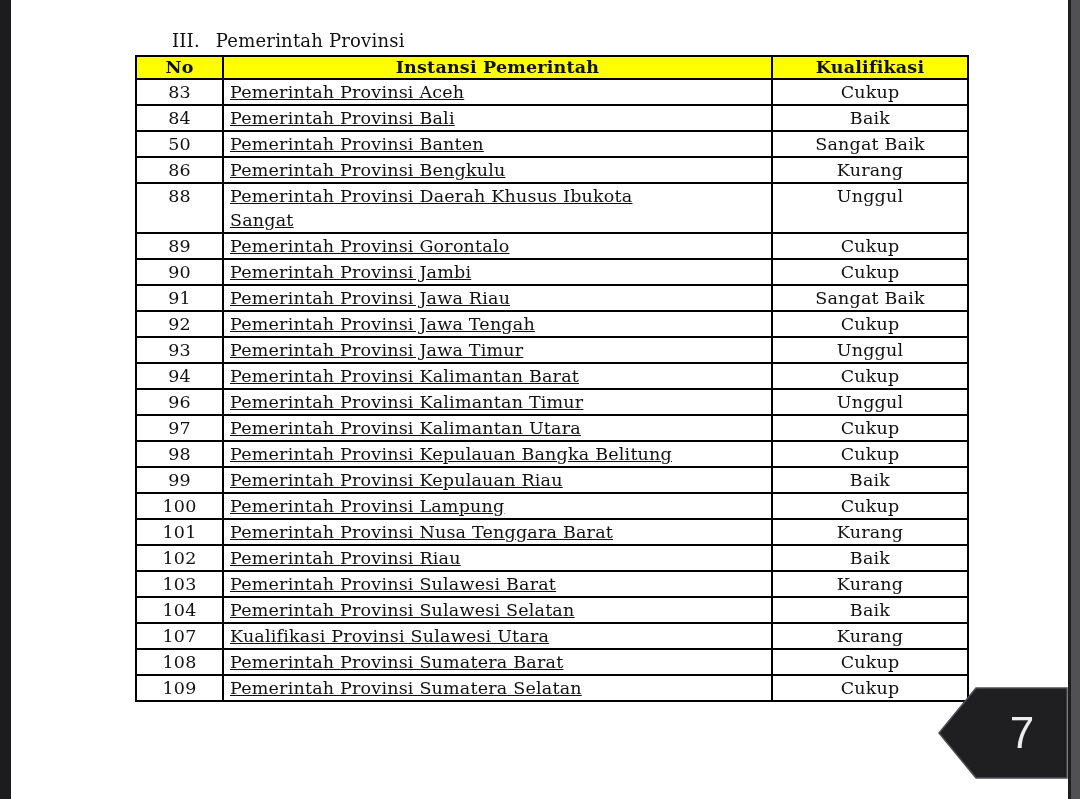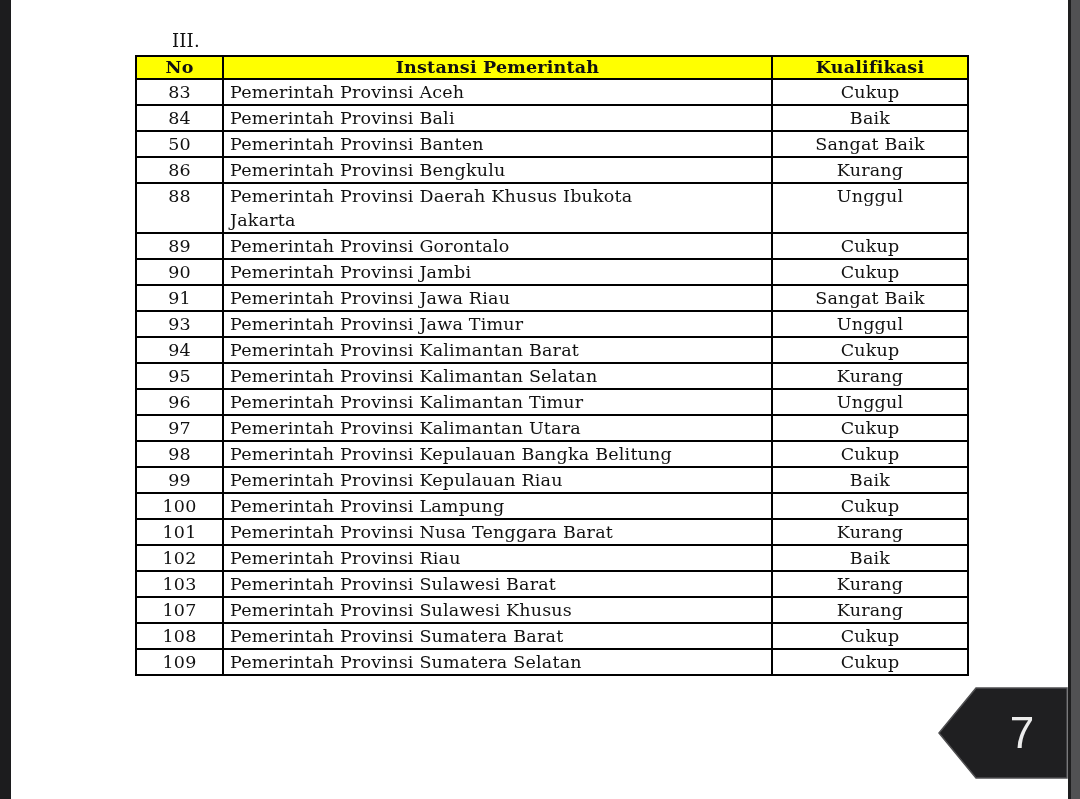--- a/index.html
+++ b/index.html
@@ -43,21 +43,21 @@
     text-align:center;
     letter-spacing:0.2px;
   }
   table.report td {
     font-size:17.5px; line-height:24px;
     padding:0 6px;
     vertical-align:top;
     letter-spacing:0.2px;
   }
   td.col-no   { text-align:center;border-radius:11px; }
-  td.col-instansi { text-align:left; padding-left:9px; white-space:pre-line; }
+  td.col-instansi { text-align:left; padding-left:9px; white-space:pre-line;text-decoration:underline; }
   td.col-kual { text-align:center; }
 
   .page-badge {
     position:absolute; left:936px; top:687px;
     width:132px; height:92px;
     z-index:5;
   }
   .page-badge svg { display:block; width:132px; height:92px; }
   .page-badge .badge-number {
     position:absolute; left:40px; top:17px; width:92px;
@@ -67,20 +67,21 @@
     color:#ececec;
   }
 </style>
 </head>
 <body>
 
 <div class="left-edge"></div>
 
 <div class="doc-title">
   <span>III.</span>
+  <span>Pemerintah Provinsi</span>
 </div>
 
 <table class="report">
   <colgroup>
     <col style="width:87px">
     <col style="width:549px">
     <col style="width:196px">
   </colgroup>
   <thead>
     <tr>
@@ -106,54 +107,54 @@
     <td class="col-kual">Sangat Baik</td>
   </tr>
       <tr>
     <td class="col-no">86</td>
     <td class="col-instansi">Pemerintah Provinsi Bengkulu</td>
     <td class="col-kual">Kurang</td>
   </tr>
       <tr>
     <td class="col-no">88</td>
     <td class="col-instansi">Pemerintah Provinsi Daerah Khusus Ibukota
-Jakarta</td>
+Sangat</td>
     <td class="col-kual">Unggul</td>
   </tr>
       <tr>
     <td class="col-no">89</td>
     <td class="col-instansi">Pemerintah Provinsi Gorontalo</td>
     <td class="col-kual">Cukup</td>
   </tr>
       <tr>
     <td class="col-no">90</td>
     <td class="col-instansi">Pemerintah Provinsi Jambi</td>
     <td class="col-kual">Cukup</td>
   </tr>
       <tr>
     <td class="col-no">91</td>
     <td class="col-instansi">Pemerintah Provinsi Jawa Riau</td>
     <td class="col-kual">Sangat Baik</td>
   </tr>
       <tr>
+    <td class="col-no">92</td>
+    <td class="col-instansi">Pemerintah Provinsi Jawa Tengah</td>
+    <td class="col-kual">Cukup</td>
+  </tr>
+      <tr>
     <td class="col-no">93</td>
     <td class="col-instansi">Pemerintah Provinsi Jawa Timur</td>
     <td class="col-kual">Unggul</td>
   </tr>
       <tr>
     <td class="col-no">94</td>
     <td class="col-instansi">Pemerintah Provinsi Kalimantan Barat</td>
     <td class="col-kual">Cukup</td>
   </tr>
       <tr>
-    <td class="col-no">95</td>
-    <td class="col-instansi">Pemerintah Provinsi Kalimantan Selatan</td>
-    <td class="col-kual">Kurang</td>
-  </tr>
-      <tr>
     <td class="col-no">96</td>
     <td class="col-instansi">Pemerintah Provinsi Kalimantan Timur</td>
     <td class="col-kual">Unggul</td>
   </tr>
       <tr>
     <td class="col-no">97</td>
     <td class="col-instansi">Pemerintah Provinsi Kalimantan Utara</td>
     <td class="col-kual">Cukup</td>
   </tr>
       <tr>
@@ -180,22 +181,27 @@
     <td class="col-no">102</td>
     <td class="col-instansi">Pemerintah Provinsi Riau</td>
     <td class="col-kual">Baik</td>
   </tr>
       <tr>
     <td class="col-no">103</td>
     <td class="col-instansi">Pemerintah Provinsi Sulawesi Barat</td>
     <td class="col-kual">Kurang</td>
   </tr>
       <tr>
+    <td class="col-no">104</td>
+    <td class="col-instansi">Pemerintah Provinsi Sulawesi Selatan</td>
+    <td class="col-kual">Baik</td>
+  </tr>
+      <tr>
     <td class="col-no">107</td>
-    <td class="col-instansi">Pemerintah Provinsi Sulawesi Khusus</td>
+    <td class="col-instansi">Kualifikasi Provinsi Sulawesi Utara</td>
     <td class="col-kual">Kurang</td>
   </tr>
       <tr>
     <td class="col-no">108</td>
     <td class="col-instansi">Pemerintah Provinsi Sumatera Barat</td>
     <td class="col-kual">Cukup</td>
   </tr>
       <tr>
     <td class="col-no">109</td>
     <td class="col-instansi">Pemerintah Provinsi Sumatera Selatan</td>

